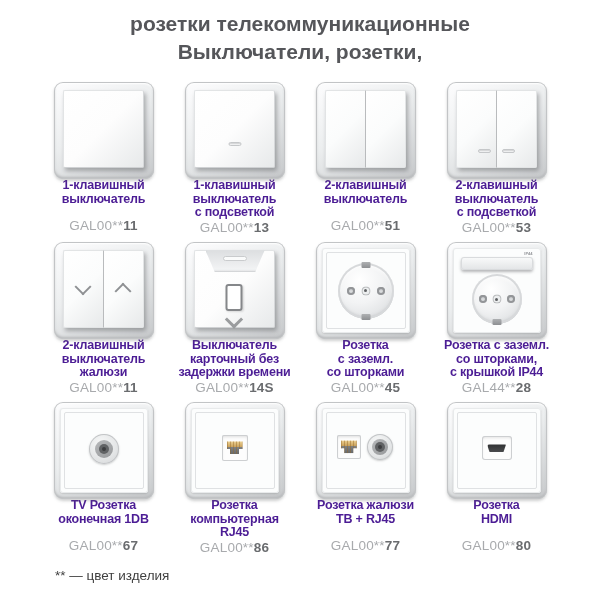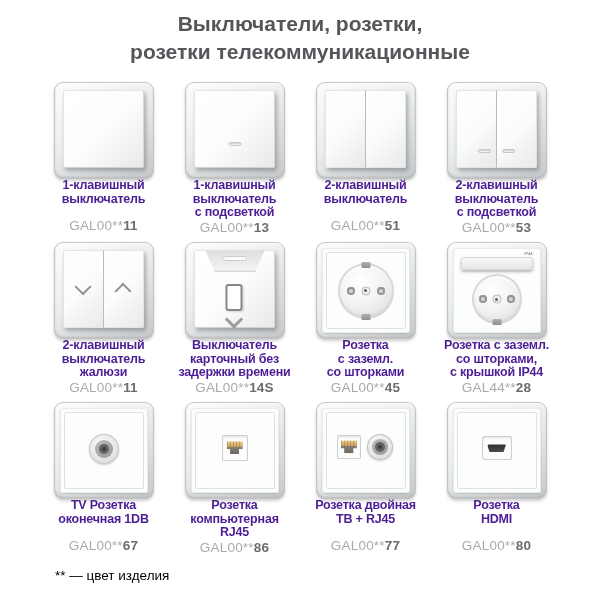--- a/index.html
+++ b/index.html
@@ -85,28 +85,28 @@
     background:repeating-linear-gradient(90deg, rgba(150,105,40,.45) 0 1px, rgba(0,0,0,0) 1px 3px),
                linear-gradient(#ecd092 0%,#c79e58 45%,#7e8082 45%,#66686a 100%); }
   .rj.dual { left:31%; top:45%; width:24px; height:24px; }
 
   
   .hdmi { position:absolute; left:50%; top:47%; transform:translate(-50%,-50%); width:30px; height:24px; background:#fdfdfd; border-radius:3px;
     box-shadow:inset 0 0 0 1px #cdcfd1, inset 0 2px 3px rgba(0,0,0,.1); }
   .hdmi-slot { position:absolute; left:50%; top:50%; transform:translate(-50%,-50%); width:19px; height:8px; border-radius:2px;
     background:linear-gradient(#2f3032,#4a4b4d); clip-path:polygon(0 0,100% 0,86% 100%,14% 100%); }
 
-  .footnote { margin:15px 0 0 55px; font-size:13.5px; color:#000000; }
+  .footnote { margin:15px 0 0 55px; font-size:13.5px; color:#404040; }
 </style>
 </head>
 <body>
 
 <div class="page-title">
+  <div>розетки телекоммуникационные</div>
   <div>Выключатели, розетки,</div>
-  <div>розетки телекоммуникационные</div>
 </div>
 
 <div class="grid">
 
   <div class="cell">
     <div class="device">
       <div class="key"></div>
     </div>
     <div class="name">1-клавишный
 выключатель</div>
@@ -258,21 +258,21 @@
         <div class="rj dual">
             <div class="rj-jack"></div>
           </div>
         <div class="coax dual">
           <div class="coax-mid"></div>
           <div class="coax-core"></div>
           <div class="coax-hole"></div>
         </div>
       </div>
     </div>
-    <div class="name">Розетка двойная
+    <div class="name">Розетка жалюзи
 ТВ + RJ45</div>
     <div class="code"><span>GAL00**</span><b>77</b></div>
   </div>
 
   <div class="cell">
     <div class="device">
       <div class="plate lined">
         <div class="hdmi">
             <div class="hdmi-slot"></div>
           </div>

